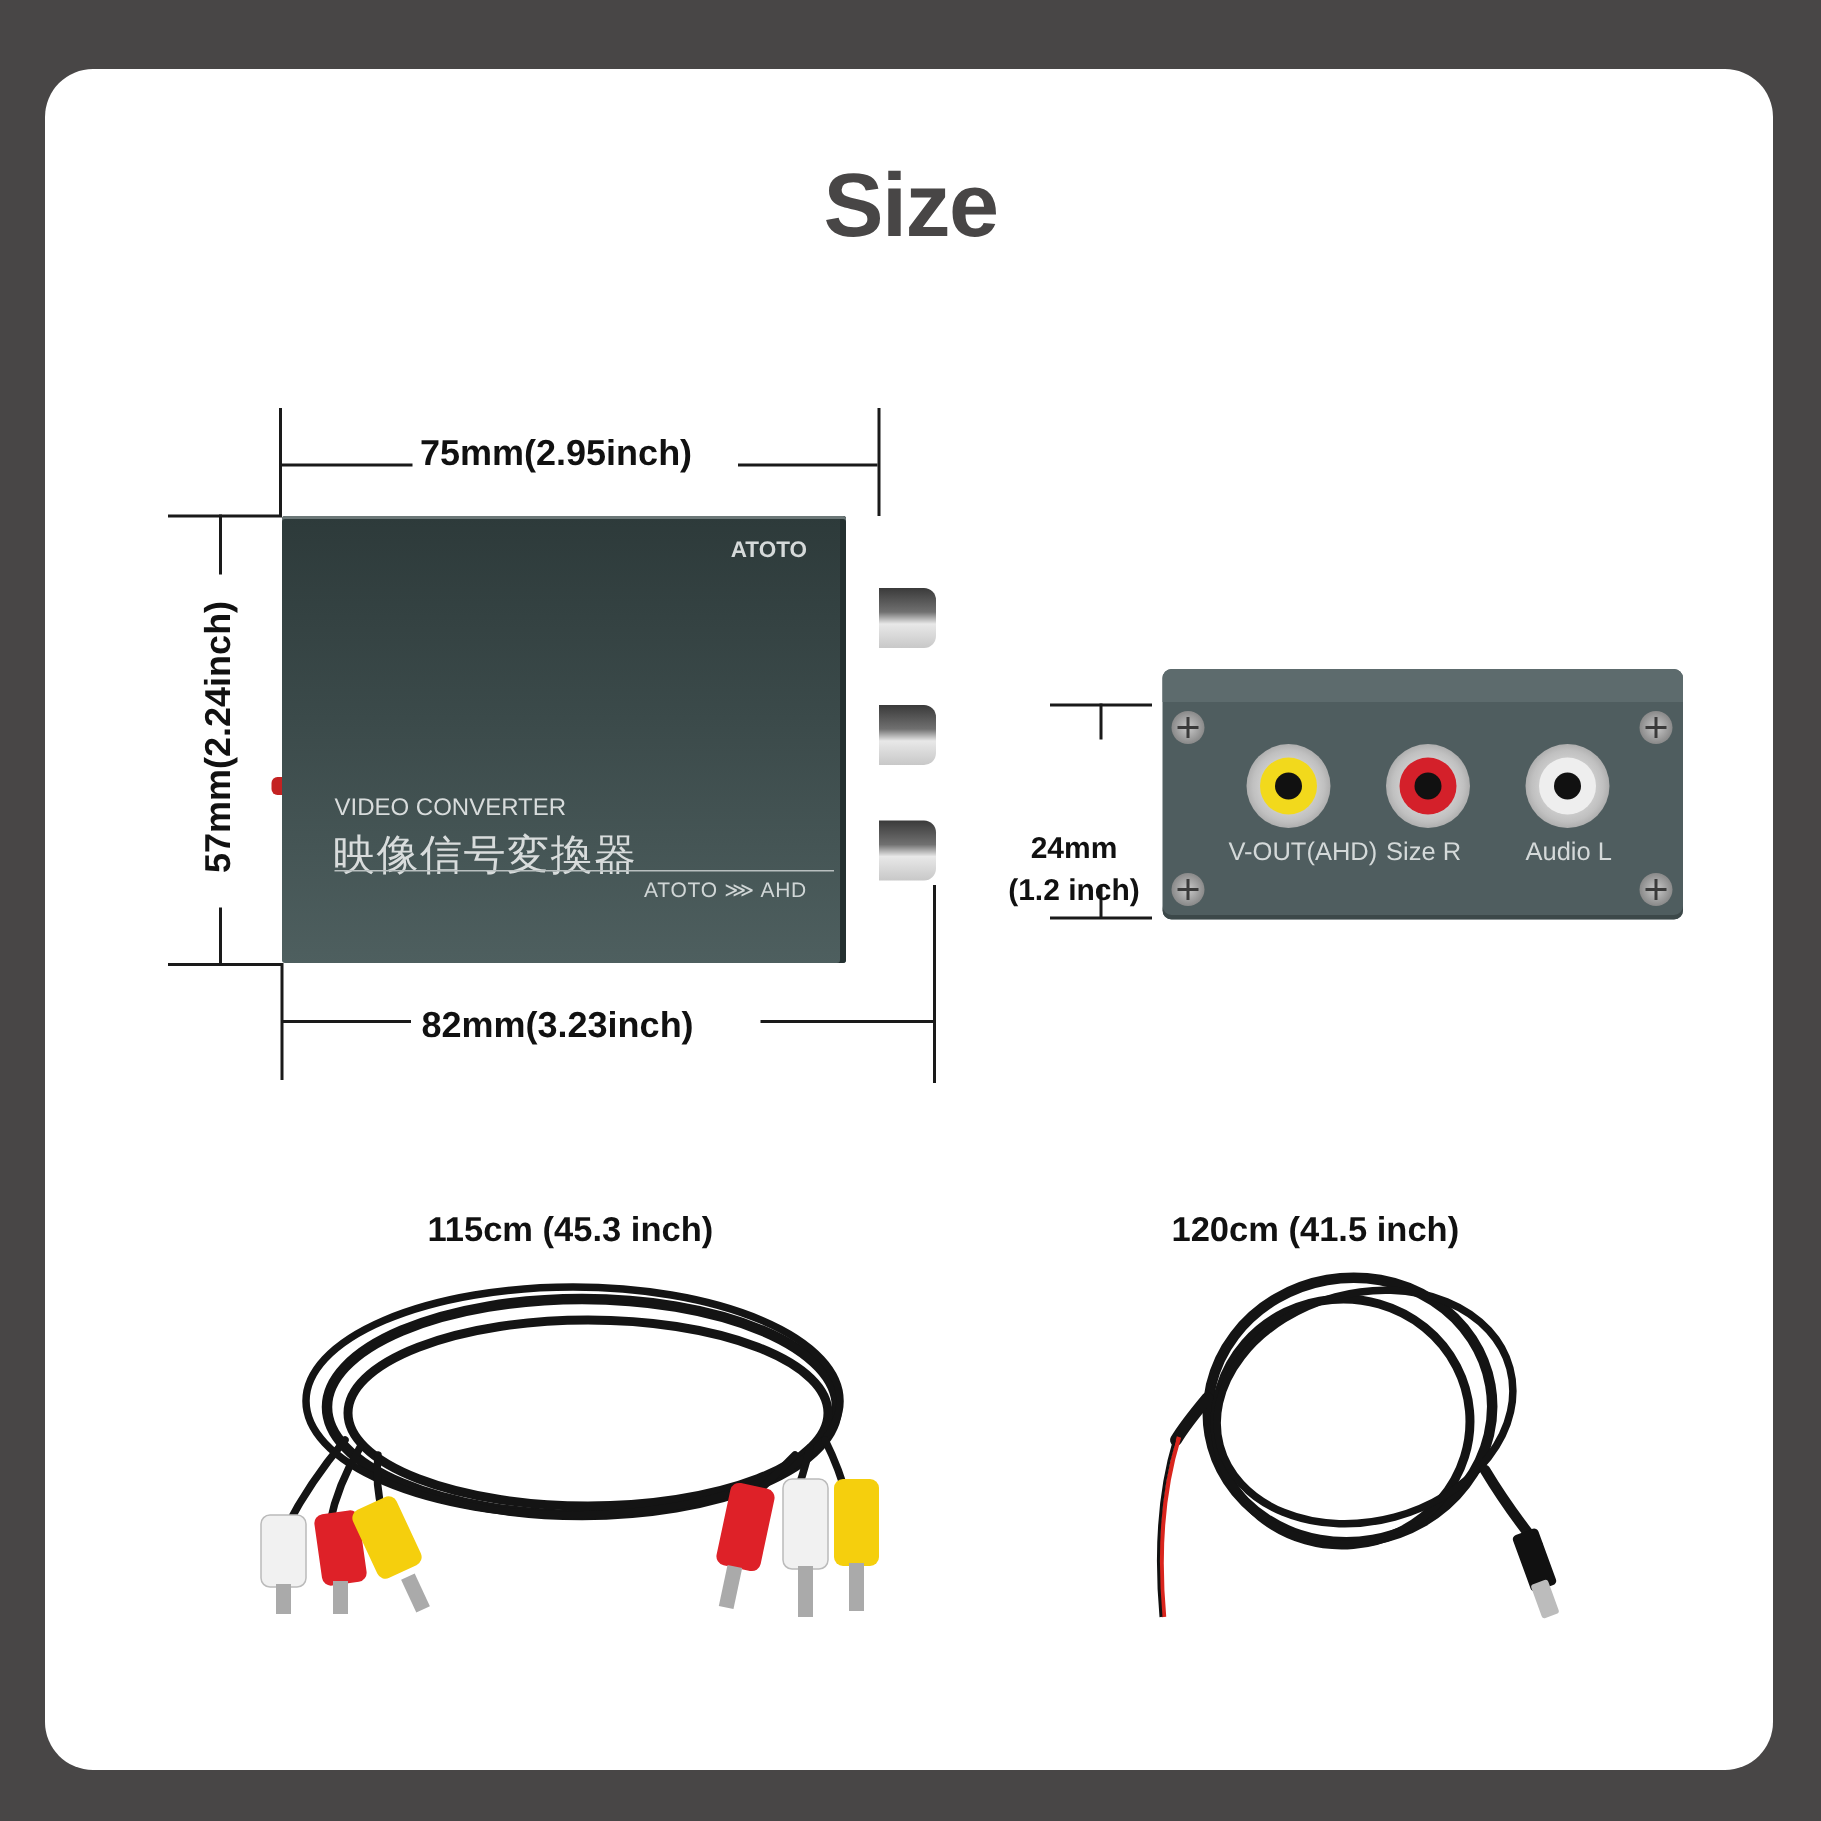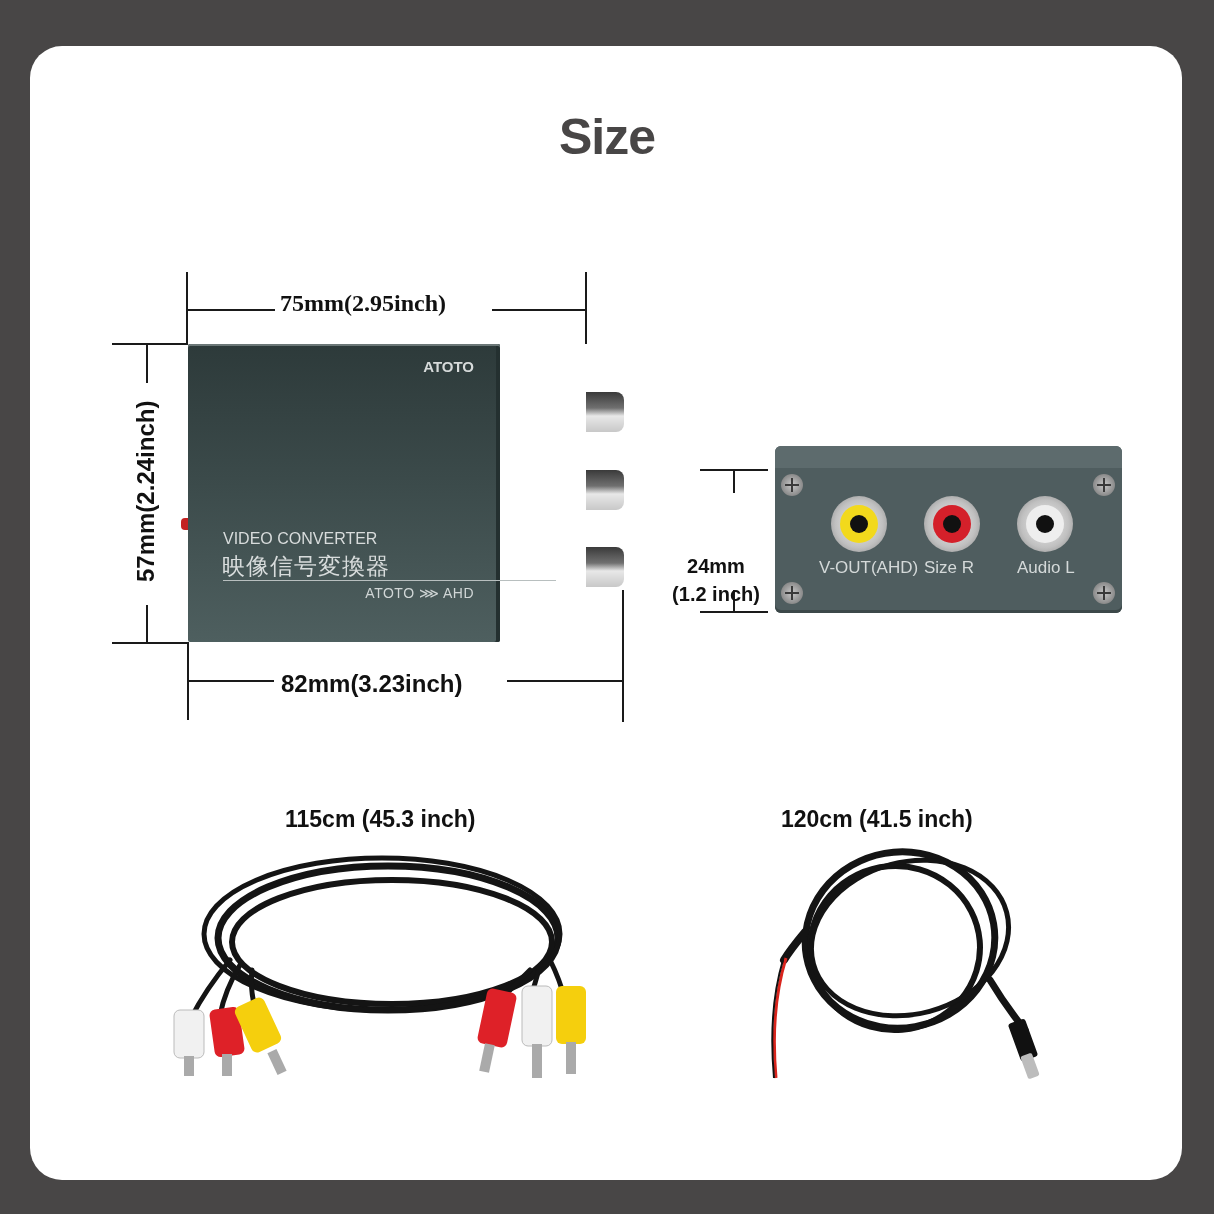--- a/index.html
+++ b/index.html
@@ -14,21 +14,21 @@
     position: absolute;
     left: 30px; top: 46px;
     width: 1152px; height: 1134px;
     background: #ffffff;
     border-radius: 32px;
   }
   .title {
     position: absolute;
     left: 0; width: 1214px; top: 92px;
     text-align: center;
-    font-size: 50px; font-weight: bold;
+    font-size: 60px; font-weight: bold;
     color: #484646;
     letter-spacing: -1px;
     line-height: 90px;
   }
   .hline { position: absolute; height: 2px; background: #1a1a1a; }
   .vline { position: absolute; width: 2px; background: #1a1a1a; }
   .dim-label {
     position: absolute;
     font-weight: bold; color: #111;
     font-size: 24px; white-space: nowrap;
@@ -45,36 +45,36 @@
     position: absolute;
     transform: rotate(-90deg);
     transform-origin: center center;
     font-weight: bold; color: #111;
     font-size: 24px; white-space: nowrap;
   }
   
   .device-top {
     position: absolute;
     left: 188px; top: 344px;
-    width: 312px; height: 298px;
+    width: 376px; height: 298px;
     background: linear-gradient(180deg, #2d3a3a 0%, #3b4a4a 45%, #4e5f5f 100%);
     border-radius: 2px;
     box-shadow: inset 0 2px 0 #6b7777, inset -4px 0 0 #243030;
   }
   .brand {
     position: absolute; right: 26px; top: 14px;
     color: #d6dada; font-size: 15px; font-weight: bold;
   }
   .dev-en {
     position: absolute; left: 35px; top: 186px;
     color: #d8dcdc; font-size: 16px;
   }
   .dev-cn {
     position: absolute; left: 34px; top: 207px;
-    color: #d8dcdc; font-size: 23px; letter-spacing: 1px;
+    color: #d8dcdc; font-size: 28px; letter-spacing: 1px;
   }
   .dev-rule {
     position: absolute; left: 35px; top: 236px;
     width: 333px; height: 1px; background: #b8bfbf;
   }
   .dev-io {
     position: absolute; right: 26px; top: 241px;
     color: #d0d6d6; font-size: 14px; letter-spacing: 0.5px;
   }
   .rca-side {
@@ -136,21 +136,21 @@
 <div class="card"></div>
 
 <div class="title">Size</div>
 
 <div>
 
   <div class="vline" style="left:186px; top:272px; height:72px;"></div>
   <div class="vline" style="left:585px; top:272px; height:72px;"></div>
   <div class="hline" style="left:187px; top:309px; width:88px;"></div>
   <div class="hline" style="left:492px; top:309px; width:93px;"></div>
-  <div class="dim-label" style="left:280px; top:289px;font-family:Liberation Serif, serif;">75mm(2.95inch)</div>
+  <div class="dim-label" style="left:280px; top:289px;">75mm(2.95inch)</div>
 
   <div class="hline" style="left:112px; top:343px; width:76px;"></div>
   <div class="hline" style="left:112px; top:642px; width:76px;"></div>
   <div class="vline" style="left:146px; top:343px; height:40px;"></div>
   <div class="vline" style="left:146px; top:605px; height:38px;"></div>
   <div class="vertical-label" style="left:56px; top:478px; width:180px; text-align:center;">57mm(2.24inch)</div>
 
   <div class="vline" style="left:187px; top:642px; height:78px;"></div>
   <div class="vline" style="left:622px; top:590px; height:132px;"></div>
   <div class="hline" style="left:188px; top:680px; width:86px;"></div>

